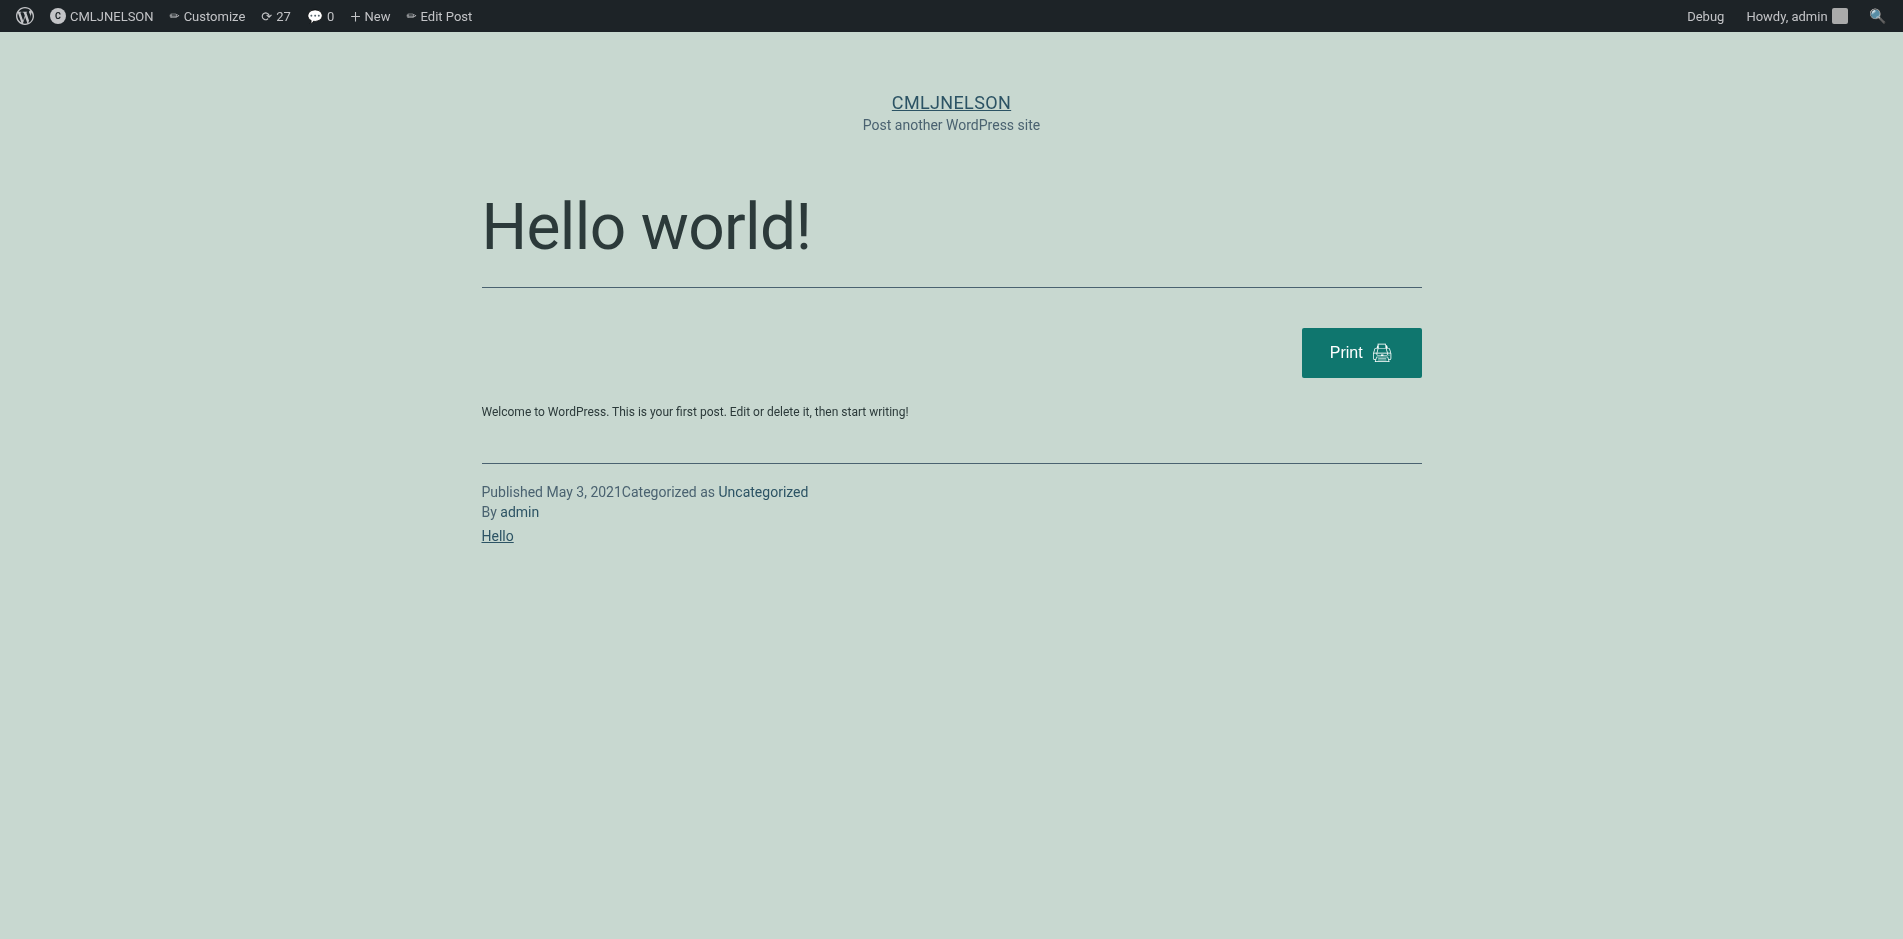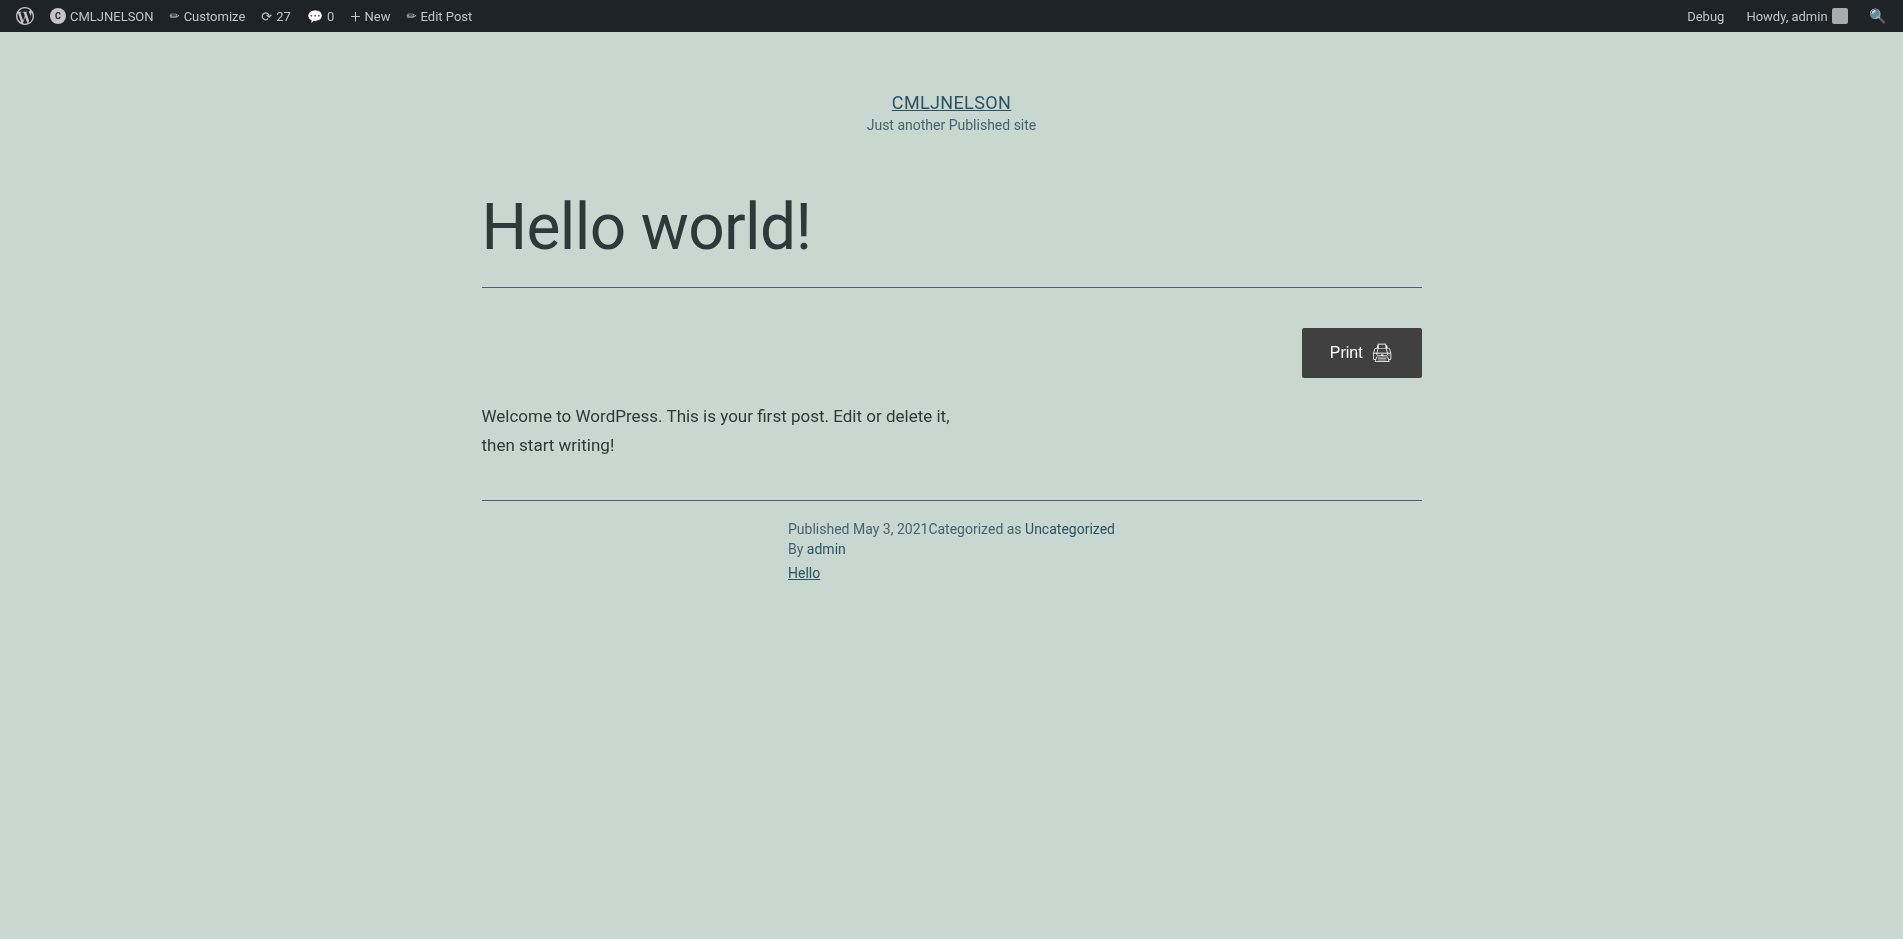--- a/index.html
+++ b/index.html
@@ -131,54 +131,54 @@
       margin-bottom: 40px;
     }
 
     .print-button-area {
       display: flex;
       justify-content: flex-end;
       margin-bottom: 24px;
     }
 
     .print-button {
-      background: #404040;
+      background: #0f766e;
       color: #fff;
       border: none;
       padding: 14px 28px;
       font-size: 16px;
       cursor: pointer;
       display: flex;
       align-items: center;
       gap: 8px;
       border-radius: 2px;
     }
 
     .post-content {
-      font-size: 17px;
+      font-size: 12px;
       color: #2c3a3a;
       line-height: 1.7;
       max-width: 500px;
       margin: 0 auto 0 0;
       padding-left: 0;
     }
 
     .post-content p {
       margin-bottom: 16px;
     }
 
     .post-footer-divider {
       border: none;
       border-top: 1px solid #4a6270;
       margin: 40px 0 20px;
     }
 
     .post-meta {
       display: flex;
-      justify-content: center;
+      justify-content: flex-start;
       align-items: flex-start;
       font-size: 14px;
       color: #4a6270;
     }
 
     .post-meta-left {
       display: flex;
       flex-direction: column;
       gap: 4px;
     }
@@ -263,21 +263,21 @@
     <div class="adminbar-item">
       <span style="font-size:14px;">🔍</span>
     </div>
   </div>
 </div>
 
 <div class="page-wrapper">
 
   <header class="site-header">
     <a class="site-title">CMLJNELSON</a>
-    <p class="site-tagline">Just another Published site</p>
+    <p class="site-tagline">Post another WordPress site</p>
   </header>
 
   <main class="content-area">
 
     <h1 class="post-title">Hello world!</h1>
 
     <hr class="title-divider">
 
     <div class="print-button-area">
       <button class="print-button">

